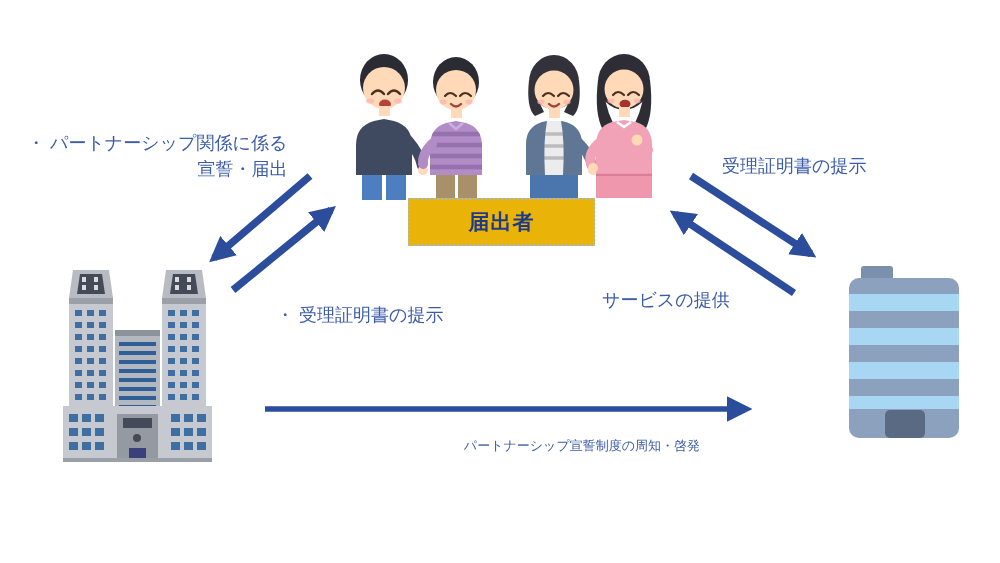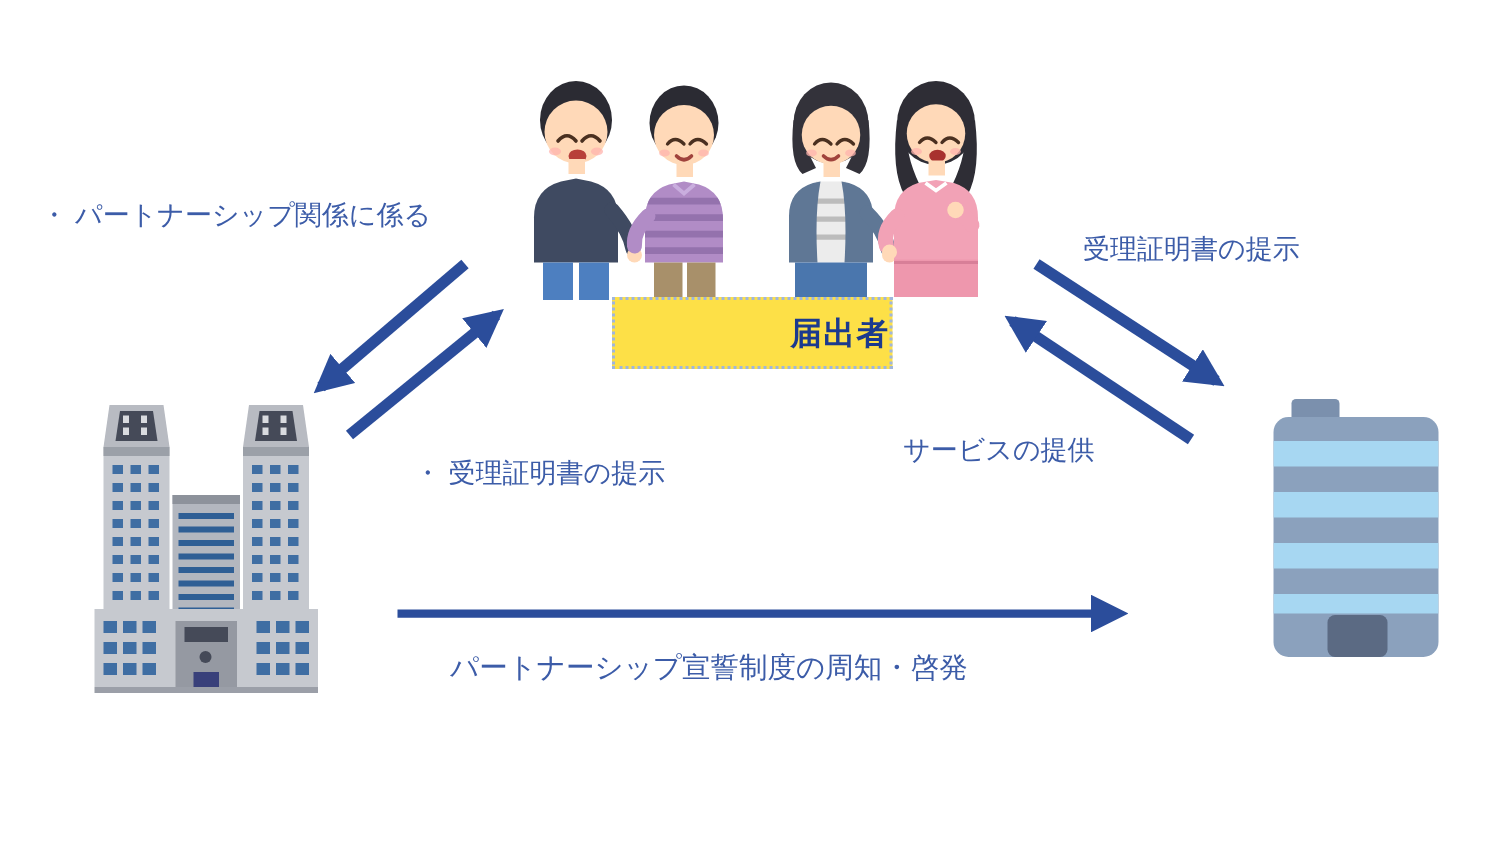--- a/index.html
+++ b/index.html
@@ -9,22 +9,22 @@
   .canvas{
     position:relative;width:1000px;height:563px;background:#ffffff;overflow:hidden;
     font-family:"Liberation Sans","DejaVu Sans",sans-serif;
   }
   .edge-label{
     position:absolute;color:var(--edge-text);font-size:18px;line-height:26px;
     white-space:nowrap;font-weight:500;text-align:right;
   }
   .edge-label .indent{padding-left:13px;display:block;}
   .node-box{
-    position:absolute;background:#fde047;border:2px dotted var(--node-border);
-    display:flex;align-items:center;justify-content:flex-end;
+    position:absolute;background:#eab308;border:2px dotted var(--node-border);
+    display:flex;align-items:center;justify-content:center;
     color:var(--node-text);font-weight:bold;font-size:21px;letter-spacing:1px;
   }
   .arrows{position:absolute;left:0;top:0;width:1000px;height:563px;}
   .arrow-line{stroke:var(--arrow);fill:none;}
   .arrowhead-shape{fill:var(--arrow);}
   .illu{position:absolute;}
 </style>
 </head>
 <body>
 
@@ -267,32 +267,33 @@
         <rect x="4" y="68" width="110" height="17"></rect>
         <rect x="4" y="102" width="110" height="17"></rect>
         <rect x="4" y="136" width="110" height="13"></rect>
       </g>
       <rect x="40" y="150" width="40" height="28" rx="5" fill="#5b6a83"></rect>
     </g>
   </svg>
 
   <div class="edge-label" style="left:27px;top:130px">
     <span>・ パートナーシップ関係に係る</span>
+    <span class="indent">宣誓・届出</span>
   </div>
 
   <div class="edge-label" style="left:276px;top:273px;line-height:28px">
     <br>
     <span>・ 受理証明書の提示</span>
   </div>
 
   <div class="edge-label" style="left:722px;top:153px"><span>受理証明書の提示</span></div>
 
   <div class="edge-label" style="left:602px;top:287px"><span>サービスの提供</span></div>
 
-  <div class="edge-label" style="left:300px;top:433px;width:400px;text-align:left;font-size:19px"><span>パートナーシップ宣誓制度の周知・啓発</span></div>
+  <div class="edge-label" style="left:300px;top:433px;width:400px;text-align:right;font-size:13px"><span>パートナーシップ宣誓制度の周知・啓発</span></div>
 
   <div class="node-box" style="left:408px;top:198px;width:183px;height:44px">
       <span>届出者</span>
     </div>
 
 
 
 </div>
 
 </body></html>

